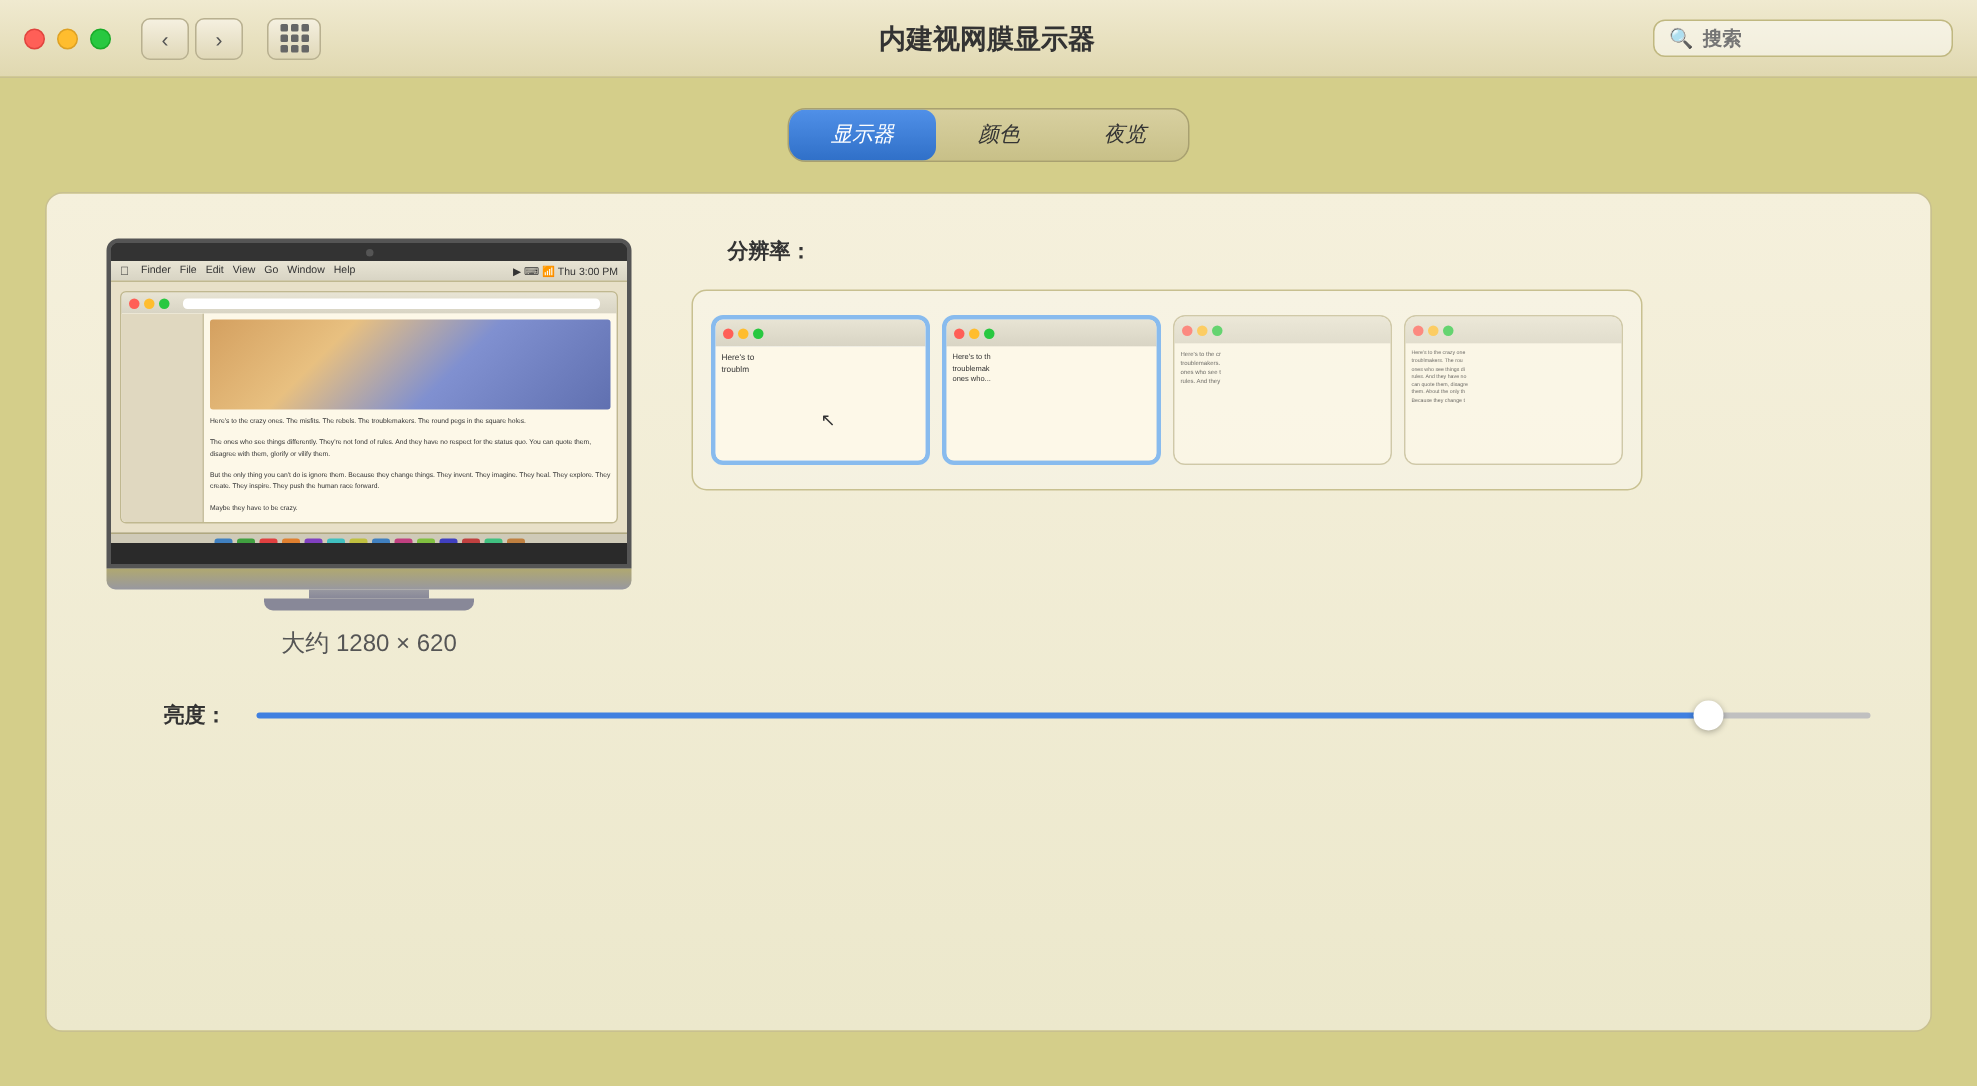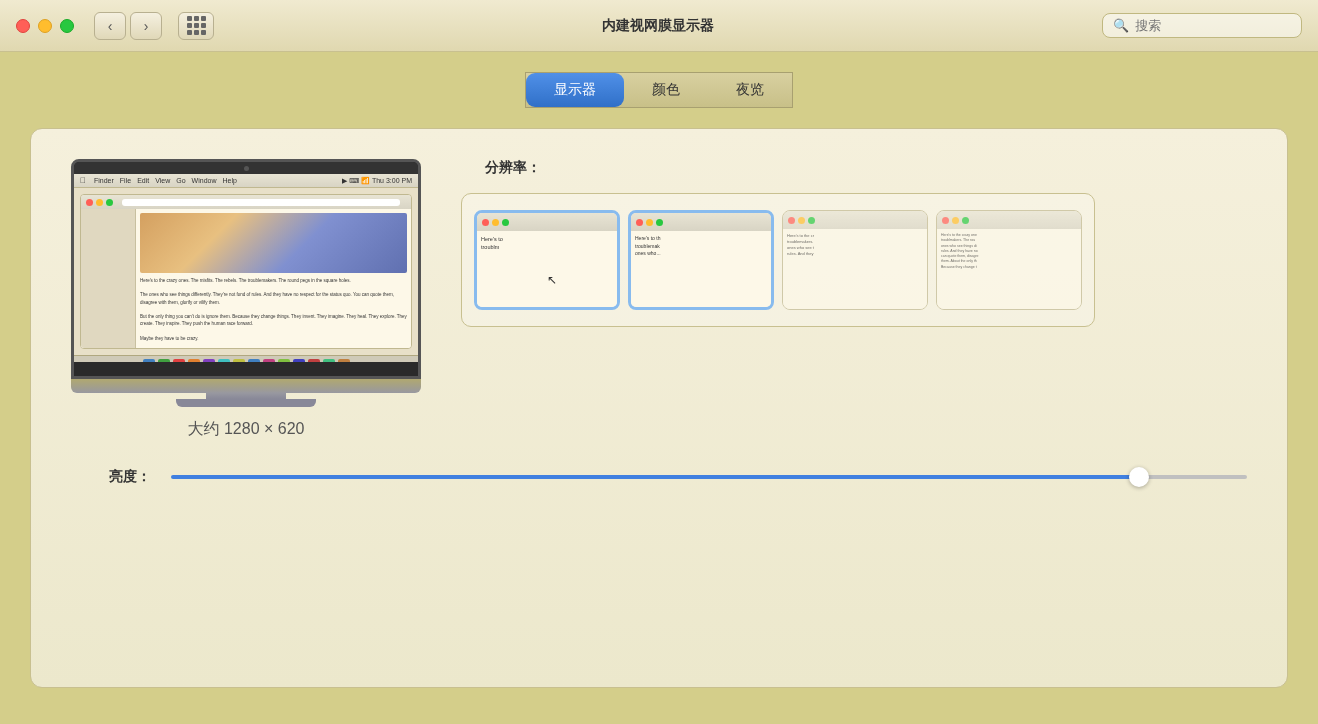--- a/index.html
+++ b/index.html
@@ -83,21 +83,21 @@
     .grid-dot {
       width: 5px;
       height: 5px;
       background: #666;
       border-radius: 1px;
     }
 
     .window-title {
       flex: 1;
       text-align: center;
-      font-size: 14px;
+      font-size: 18px;
       font-weight: 600;
       color: #333;
     }
 
     .search-bar {
       display: flex;
       align-items: center;
       background: rgba(255,255,255,0.5);
       border: 1px solid #c0b880;
       border-radius: 8px;
@@ -108,42 +108,44 @@
 
     .search-icon { color: #888; font-size: 13px; }
 
     .search-input {
       background: transparent;
       border: none;
       outline: none;
       font-size: 13px;
       color: #555;
       width: 150px;
+      font-weight: bold;
     }
 
     
     .main-content {
       padding: 20px 30px;
       height: calc(724px - 52px);
       overflow: hidden;
     }
 
     
     .tabs {
       display: flex;
       justify-content: center;
       margin-bottom: 20px;
     }
 
     .tab-group {
       display: flex;
       background: linear-gradient(to bottom, #d8d0a0, #c8c088);
       border: 1px solid #a8a070;
-      border-radius: 0;
-      overflow: hidden;
+      border-radius: 12px;
+      overflow: hidden;
+      font-style: italic;
     }
 
     .tab {
       padding: 8px 28px;
       font-size: 14px;
       font-weight: 500;
       cursor: pointer;
       color: #333;
     }
 

